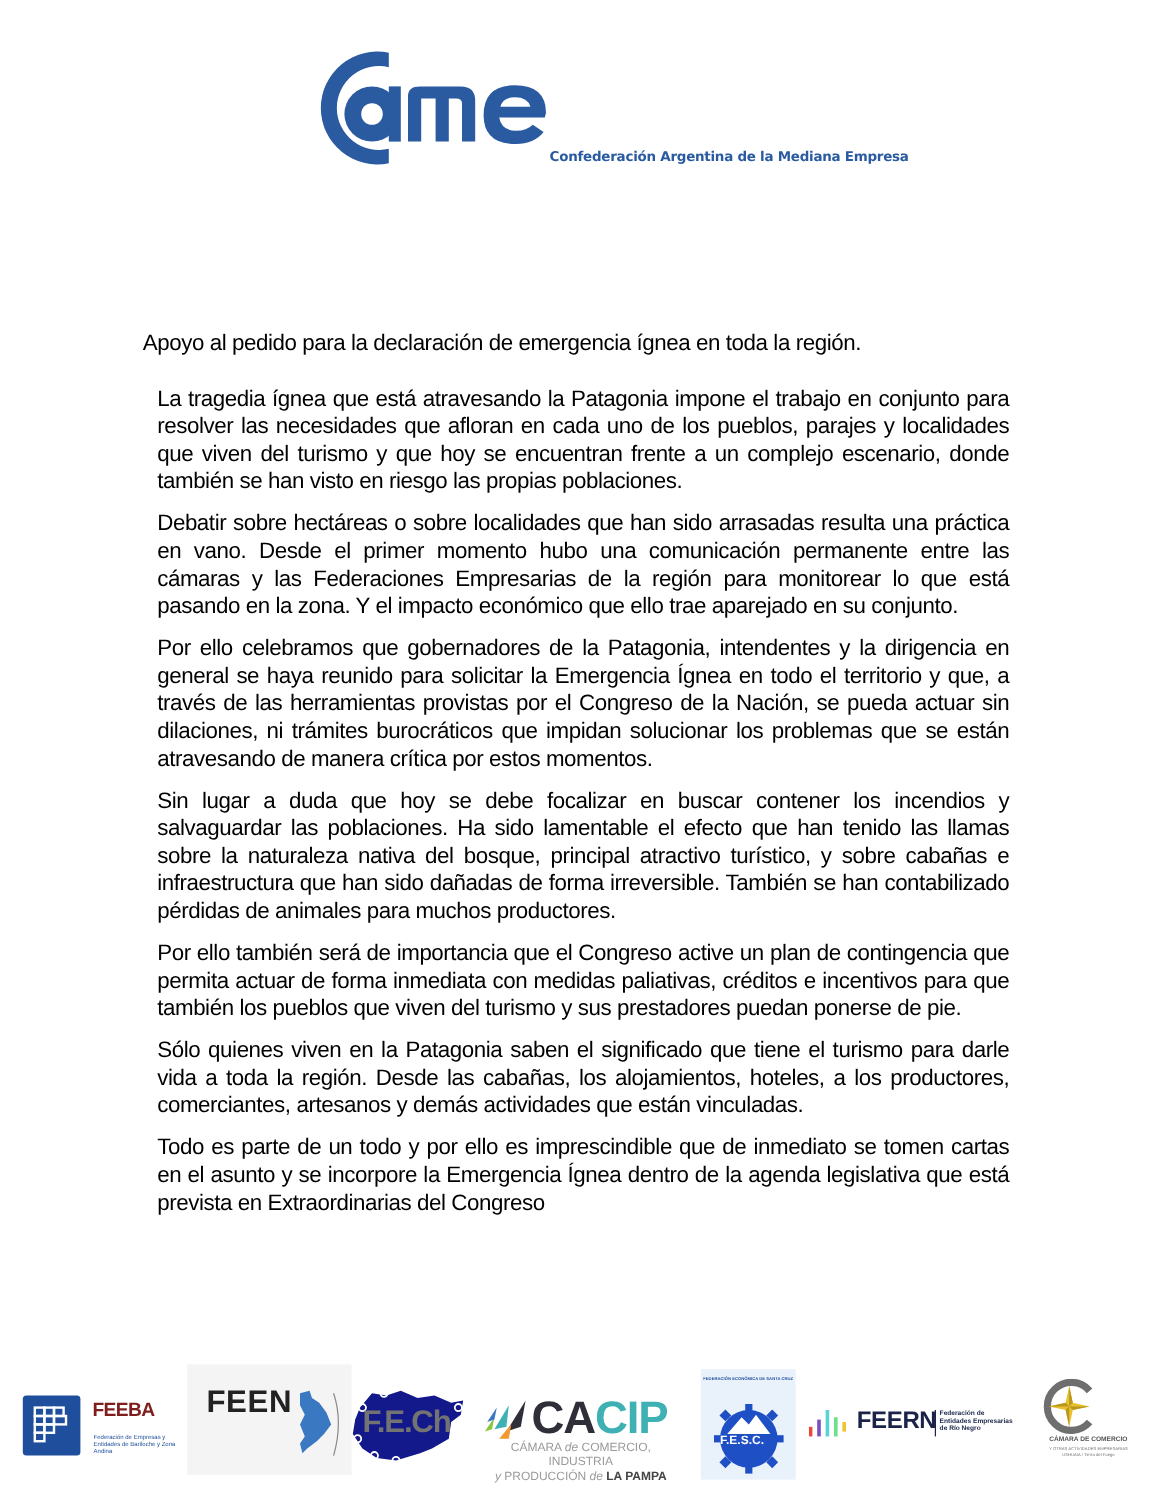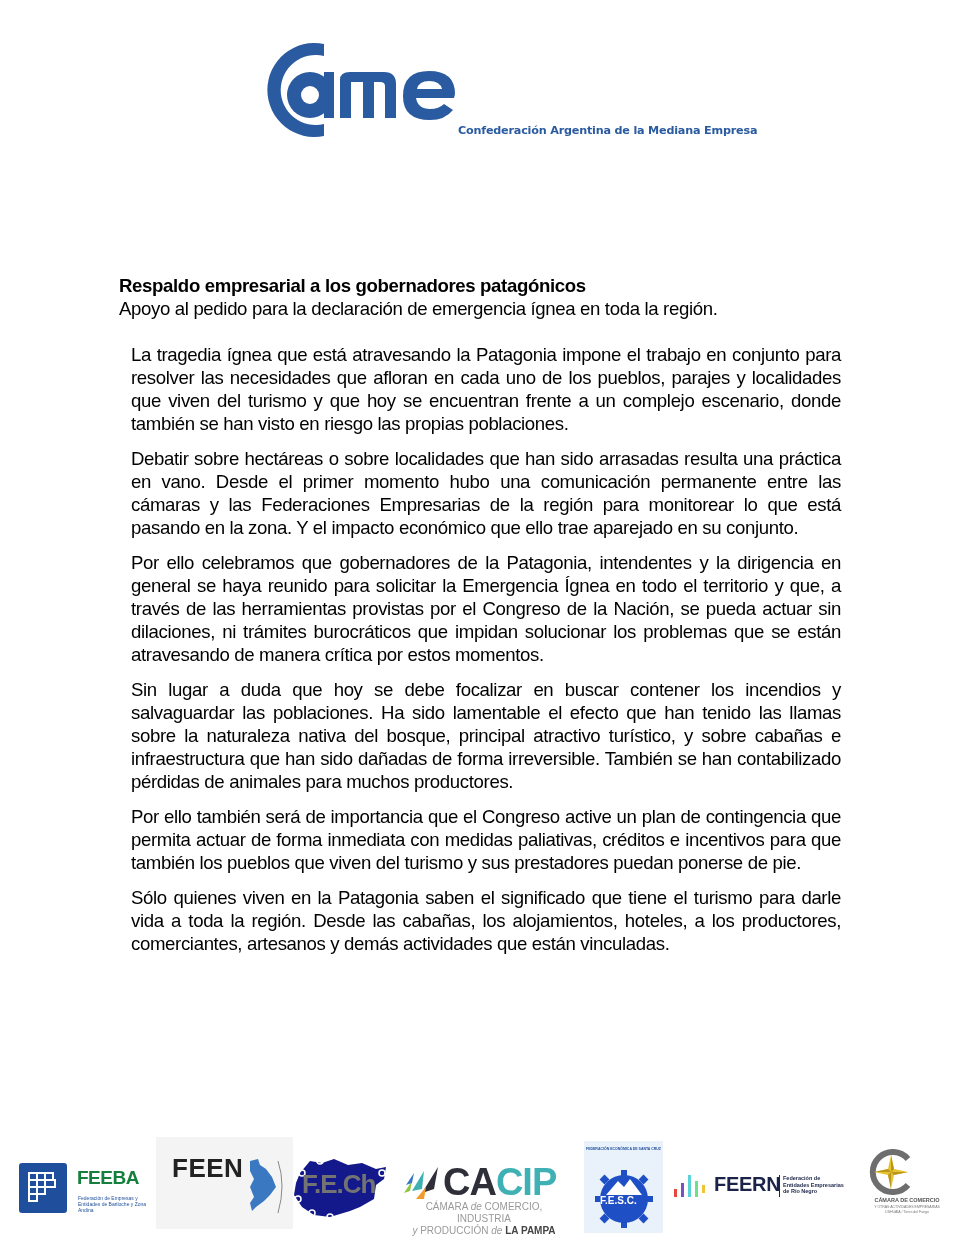--- a/index.html
+++ b/index.html
@@ -70,23 +70,23 @@
     .feeba-mark {
       position: absolute;
       left: 19px; top: 28px;
       width: 48px; height: 50px;
       background: #1f4f9c;
       border-radius: 3px;
     }
     .feeba-text {
       position: absolute;
       left: 77px; top: 32px;
-      font-size: 19px;
-      font-weight: bold;
-      color: #15803d;
+      font-size: 16px;
+      font-weight: bold;
+      color: #7f1d1d;
       letter-spacing: -0.5px;
     }
     .feeba-sub {
       position: absolute;
       left: 78px; top: 60px;
       font-size: 5px;
       line-height: 6px;
       color: #1f4f9c;
       width: 80px;
     }
@@ -209,28 +209,28 @@
     <rect x="66" y="32" width="10" height="46" fill="#2a5aa0"></rect>
 
     <path d="M82 78 L82 40 Q82 32 92 32 L126 32 Q138 32 138 44 L138 78 L127 78 L127 46 Q127 42 122 42 L116 42 L116 78 L105 78 L105 42 L93 42 L93 78 Z" fill="#2a5aa0"></path>
 
     <path d="M196 58 L158 58 Q160 69 172 69 Q181 69 186 64 L195 70 Q187 80 172 80 Q145 80 145 56 Q145 31 171 31 Q197 31 197 54 Z M159 49 L184 49 Q182 41 171 41 Q161 41 159 49 Z" fill="#2a5aa0"></path>
   </svg>
   <div class="came-tagline">Confederación Argentina de la Mediana Empresa</div>
 </div>
 
 <div class="doc">
-  <p class="doc-title">Respaldo empresarial a los gobernadores patagónicos</p>
   <p class="doc-subtitle">Apoyo al pedido para la declaración de emergencia ígnea en toda la región.</p>
   <p class="para">La tragedia ígnea que está atravesando la Patagonia impone el trabajo en conjunto para resolver las necesidades que afloran en cada uno de los pueblos, parajes y localidades que viven del turismo y que hoy se encuentran frente a un complejo escenario, donde también se han visto en riesgo las propias poblaciones.</p>
   <p class="para">Debatir sobre hectáreas o sobre localidades que han sido arrasadas resulta una práctica en vano. Desde el primer momento hubo una comunicación permanente entre las cámaras y las Federaciones Empresarias de la región para monitorear lo que está pasando en la zona. Y el impacto económico que ello trae aparejado en su conjunto.</p>
   <p class="para">Por ello celebramos que gobernadores de la Patagonia, intendentes y la dirigencia en general se haya reunido para solicitar la Emergencia Ígnea en todo el territorio y que, a través de las herramientas provistas por el Congreso de la Nación, se pueda actuar sin dilaciones, ni trámites burocráticos que impidan solucionar los problemas que se están atravesando de manera crítica por estos momentos.</p>
   <p class="para">Sin lugar a duda que hoy se debe focalizar en buscar contener los incendios y salvaguardar las poblaciones. Ha sido lamentable el efecto que han tenido las llamas sobre la naturaleza nativa del bosque, principal atractivo turístico, y sobre cabañas e infraestructura que han sido dañadas de forma irreversible. También se han contabilizado pérdidas de animales para muchos productores.</p>
   <p class="para">Por ello también será de importancia que el Congreso active un plan de contingencia que permita actuar de forma inmediata con medidas paliativas, créditos e incentivos para que también los pueblos que viven del turismo y sus prestadores puedan ponerse de pie.</p>
   <p class="para">Sólo quienes viven en la Patagonia saben el significado que tiene el turismo para darle vida a toda la región. Desde las cabañas, los alojamientos, hoteles, a los productores, comerciantes, artesanos y demás actividades que están vinculadas.</p>
+  <p class="para">Todo es parte de un todo y por ello es imprescindible que de inmediato se tomen cartas en el asunto y se incorpore la Emergencia Ígnea dentro de la agenda legislativa que está prevista en Extraordinarias del Congreso</p>
 </div>
 
 <div class="footer">
 
   <div>
     <div class="feeba-mark">
       <svg width="48" height="50" viewBox="0 0 48 50">
         <g fill="none" stroke="#fff" stroke-width="2">
           <rect x="10" y="10" width="8" height="7"></rect>
           <rect x="18" y="10" width="8" height="7"></rect>

